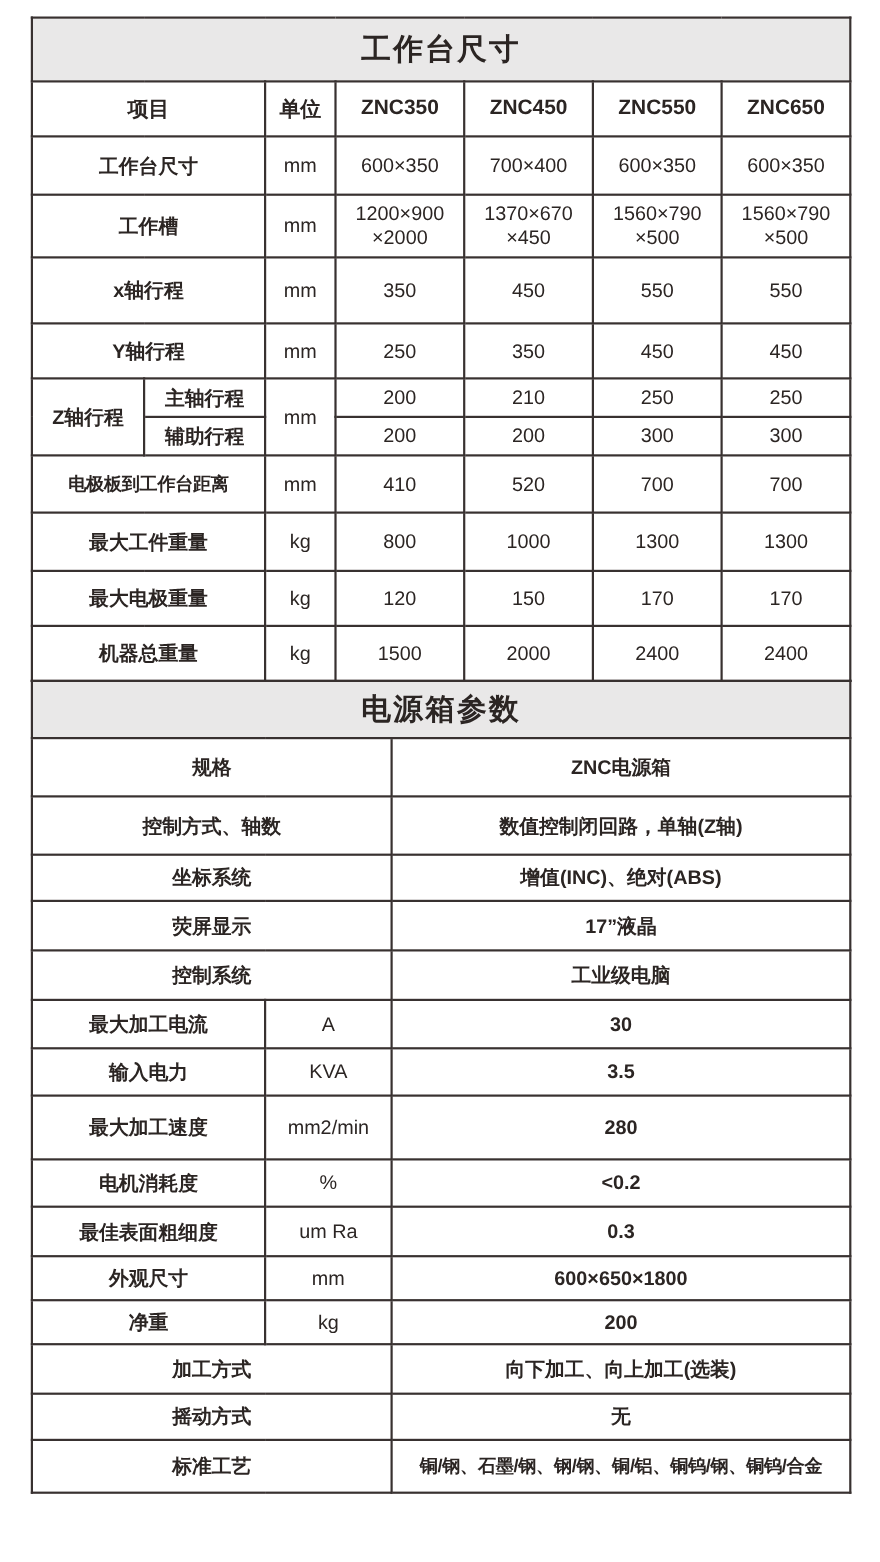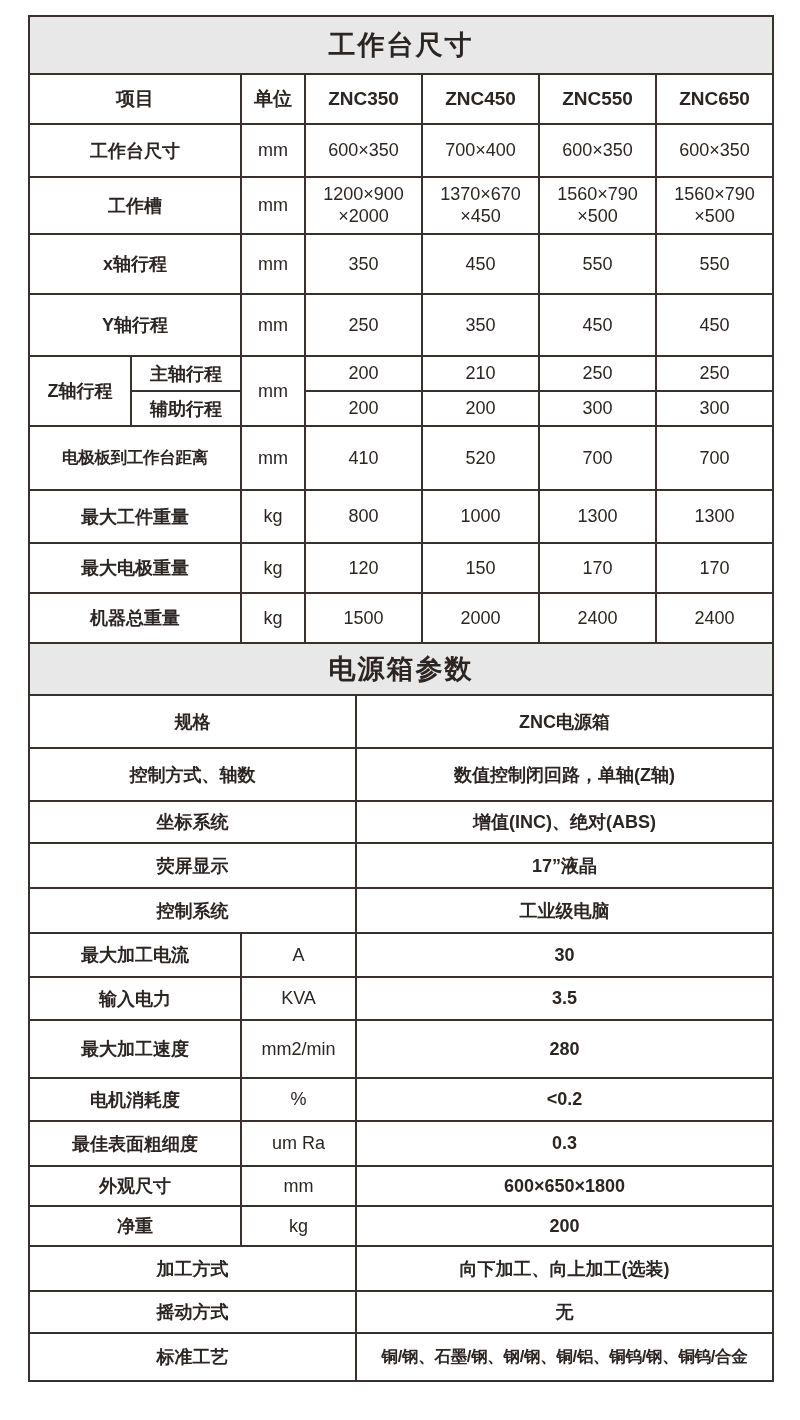--- a/index.html
+++ b/index.html
@@ -99,21 +99,21 @@
 
     <tr style="height:60px">
       <td colspan="2" class="lbl">x轴行程</td>
       <td class="unit">mm</td>
       <td class="val">350</td>
       <td class="val">450</td>
       <td class="val">550</td>
       <td class="val">550</td>
     </tr>
 
-    <tr style="height:62px">
+    <tr style="height:50px">
       <td colspan="2" class="lbl">Y轴行程</td>
       <td class="unit">mm</td>
       <td class="val">250</td>
       <td class="val">350</td>
       <td class="val">450</td>
       <td class="val">450</td>
     </tr>
 
     <tr style="height:35px">
       <td rowspan="2" class="lbl">Z轴行程</td>
@@ -126,21 +126,21 @@
     </tr>
 
     <tr style="height:35px">
       <td class="lbl">辅助行程</td>
       <td class="val">200</td>
       <td class="val">200</td>
       <td class="val">300</td>
       <td class="val">300</td>
     </tr>
 
-    <tr style="height:64px">
+    <tr style="height:52px">
       <td colspan="2" class="lbl tight">电极板到工作台距离</td>
       <td class="unit">mm</td>
       <td class="val">410</td>
       <td class="val">520</td>
       <td class="val">700</td>
       <td class="val">700</td>
     </tr>
 
     <tr style="height:53px">
       <td colspan="2" class="lbl">最大工件重量</td>

